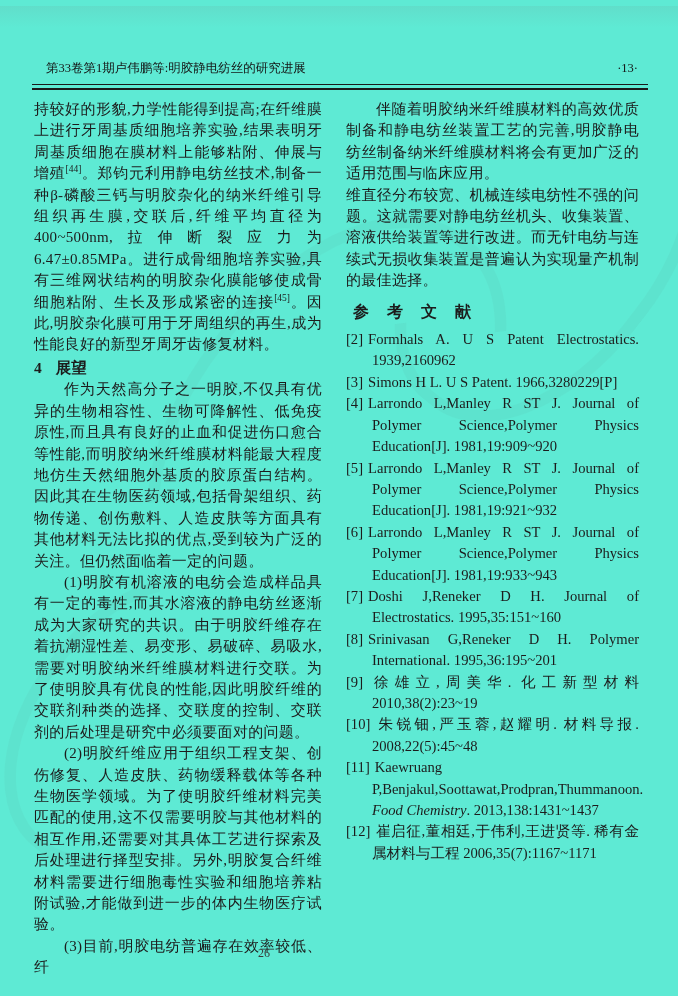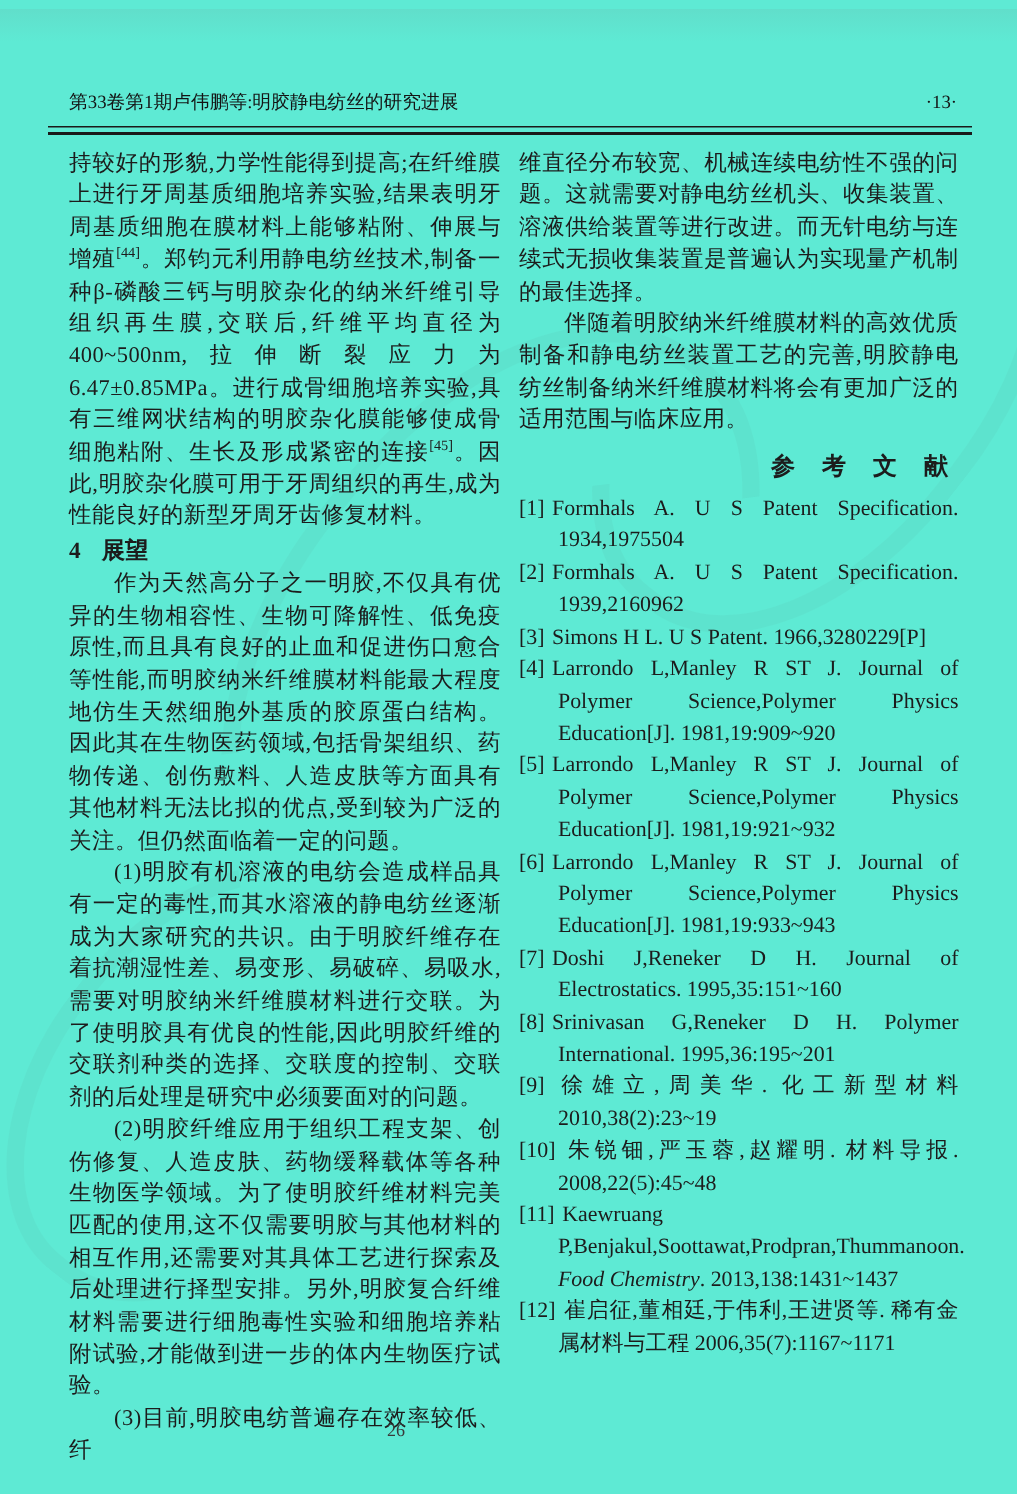--- a/index.html
+++ b/index.html
@@ -33,32 +33,32 @@
     font-size:12.5px; color:#141414;
   }
   .header .center { flex:1; text-align:left; }
   .header-rule {
     position:absolute; top:84px; left:32px; width:616px; height:3px;
     border-top:1.2px solid #1a1a1a; border-bottom:2.6px solid #1a1a1a;
   }
 
   
   .col { position:absolute; top:99px; font-size:15px; line-height:21.4px; }
-  .col-left  { left:46px;  width:288px; }
+  .col-left  { left:34px;  width:288px; }
   .col-right { left:346px; width:293px; }
 
   .para { text-align:justify; text-justify:inter-character; letter-spacing:0.3px; }
   .para.indent { text-indent:2em; }
   sup { font-size:9.5px; line-height:0; vertical-align:super; letter-spacing:0; }
 
   .sec-heading { font-weight:bold; font-size:15.5px; margin:1px 0; }
   .sec-heading .sec-num { margin-right:14px; }
 
   .ref-heading {
-    text-align:right; font-weight:bold; font-size:16px;
+    text-align:left; font-weight:bold; font-size:16px;
     letter-spacing:7px; margin:9px 0 7px; text-indent:7px;
   }
   .ref-item {
     text-align:justify; text-justify:inter-character;
     padding-left:26px; text-indent:-26px; font-size:14.6px;
   }
   .ref-label { padding-right:5px; }
 
   .page-number {
     position:absolute; top:946px; left:258px; width:40px;
@@ -84,25 +84,24 @@
 
   <div class="col col-left">
       <div class="para"><span>持较好的形貌,力学性能得到提高;在纤维膜上进行牙周基质细胞培养实验,结果表明牙周基质细胞在膜材料上能够粘附、伸展与增殖</span><sup>[44]</sup><span>。郑钧元利用静电纺丝技术,制备一种β-磷酸三钙与明胶杂化的纳米纤维引导组织再生膜,交联后,纤维平均直径为400~500nm,拉伸断裂应力为6.47±0.85MPa。进行成骨细胞培养实验,具有三维网状结构的明胶杂化膜能够使成骨细胞粘附、生长及形成紧密的连接</span><sup>[45]</sup><span>。因此,明胶杂化膜可用于牙周组织的再生,成为性能良好的新型牙周牙齿修复材料。</span></div>
       <div class="sec-heading"><span class="sec-num">4</span><span>展望</span></div>
       <div class="para indent"><span>作为天然高分子之一明胶,不仅具有优异的生物相容性、生物可降解性、低免疫原性,而且具有良好的止血和促进伤口愈合等性能,而明胶纳米纤维膜材料能最大程度地仿生天然细胞外基质的胶原蛋白结构。因此其在生物医药领域,包括骨架组织、药物传递、创伤敷料、人造皮肤等方面具有其他材料无法比拟的优点,受到较为广泛的关注。但仍然面临着一定的问题。</span></div>
       <div class="para indent"><span>(1)明胶有机溶液的电纺会造成样品具有一定的毒性,而其水溶液的静电纺丝逐渐成为大家研究的共识。由于明胶纤维存在着抗潮湿性差、易变形、易破碎、易吸水,需要对明胶纳米纤维膜材料进行交联。为了使明胶具有优良的性能,因此明胶纤维的交联剂种类的选择、交联度的控制、交联剂的后处理是研究中必须要面对的问题。</span></div>
       <div class="para indent"><span>(2)明胶纤维应用于组织工程支架、创伤修复、人造皮肤、药物缓释载体等各种生物医学领域。为了使明胶纤维材料完美匹配的使用,这不仅需要明胶与其他材料的相互作用,还需要对其具体工艺进行探索及后处理进行择型安排。另外,明胶复合纤维材料需要进行细胞毒性实验和细胞培养粘附试验,才能做到进一步的体内生物医疗试验。</span></div>
       <div class="para indent"><span>(3)目前,明胶电纺普遍存在效率较低、纤</span></div>
     </div>
   <div class="col col-right">
+      <div class="para indent"><span>伴随着明胶纳米纤维膜材料的高效优质制备和静电纺丝装置工艺的完善,明胶静电纺丝制备纳米纤维膜材料将会有更加广泛的适用范围与临床应用。</span></div>
       <div class="para"><span>维直径分布较宽、机械连续电纺性不强的问题。这就需要对静电纺丝机头、收集装置、溶液供给装置等进行改进。而无针电纺与连续式无损收集装置是普遍认为实现量产机制的最佳选择。</span></div>
-      <div class="para indent"><span>伴随着明胶纳米纤维膜材料的高效优质制备和静电纺丝装置工艺的完善,明胶静电纺丝制备纳米纤维膜材料将会有更加广泛的适用范围与临床应用。</span></div>
       <div class="ref-heading">参 考 文 献</div>
-      <div class="ref-item"><span class="ref-label">[1]</span><span>Formhals A. U S Patent Specification. 1934,1975504</span></div>
-      <div class="ref-item"><span class="ref-label">[2]</span><span>Formhals A. U S Patent Specification. 1939,2160962</span></div>
+      <div class="ref-item"><span class="ref-label">[2]</span><span>Formhals A. U S Patent Electrostatics. 1939,2160962</span></div>
       <div class="ref-item"><span class="ref-label">[3]</span><span>Simons H L. U S Patent. 1966,3280229[P]</span></div>
       <div class="ref-item"><span class="ref-label">[4]</span><span>Larrondo L,Manley R ST J. Journal of Polymer Science,Polymer Physics Education[J]. 1981,19:909~920</span></div>
       <div class="ref-item"><span class="ref-label">[5]</span><span>Larrondo L,Manley R ST J. Journal of Polymer Science,Polymer Physics Education[J]. 1981,19:921~932</span></div>
       <div class="ref-item"><span class="ref-label">[6]</span><span>Larrondo L,Manley R ST J. Journal of Polymer Science,Polymer Physics Education[J]. 1981,19:933~943</span></div>
       <div class="ref-item"><span class="ref-label">[7]</span><span>Doshi J,Reneker D H. Journal of Electrostatics. 1995,35:151~160</span></div>
       <div class="ref-item"><span class="ref-label">[8]</span><span>Srinivasan G,Reneker D H. Polymer International. 1995,36:195~201</span></div>
       <div class="ref-item"><span class="ref-label">[9]</span><span>徐雄立,周美华. 化工新型材料 2010,38(2):23~19</span></div>
       <div class="ref-item"><span class="ref-label">[10]</span><span>朱锐钿,严玉蓉,赵耀明. 材料导报. 2008,22(5):45~48</span></div>
       <div class="ref-item"><span class="ref-label">[11]</span><span>Kaewruang P,Benjakul,Soottawat,Prodpran,Thummanoon. </span><span style="font-style: italic;">Food Chemistry</span><span>. 2013,138:1431~1437</span></div>
       <div class="ref-item"><span class="ref-label">[12]</span><span>崔启征,董相廷,于伟利,王进贤等. 稀有金属材料与工程 2006,35(7):1167~1171</span></div>

